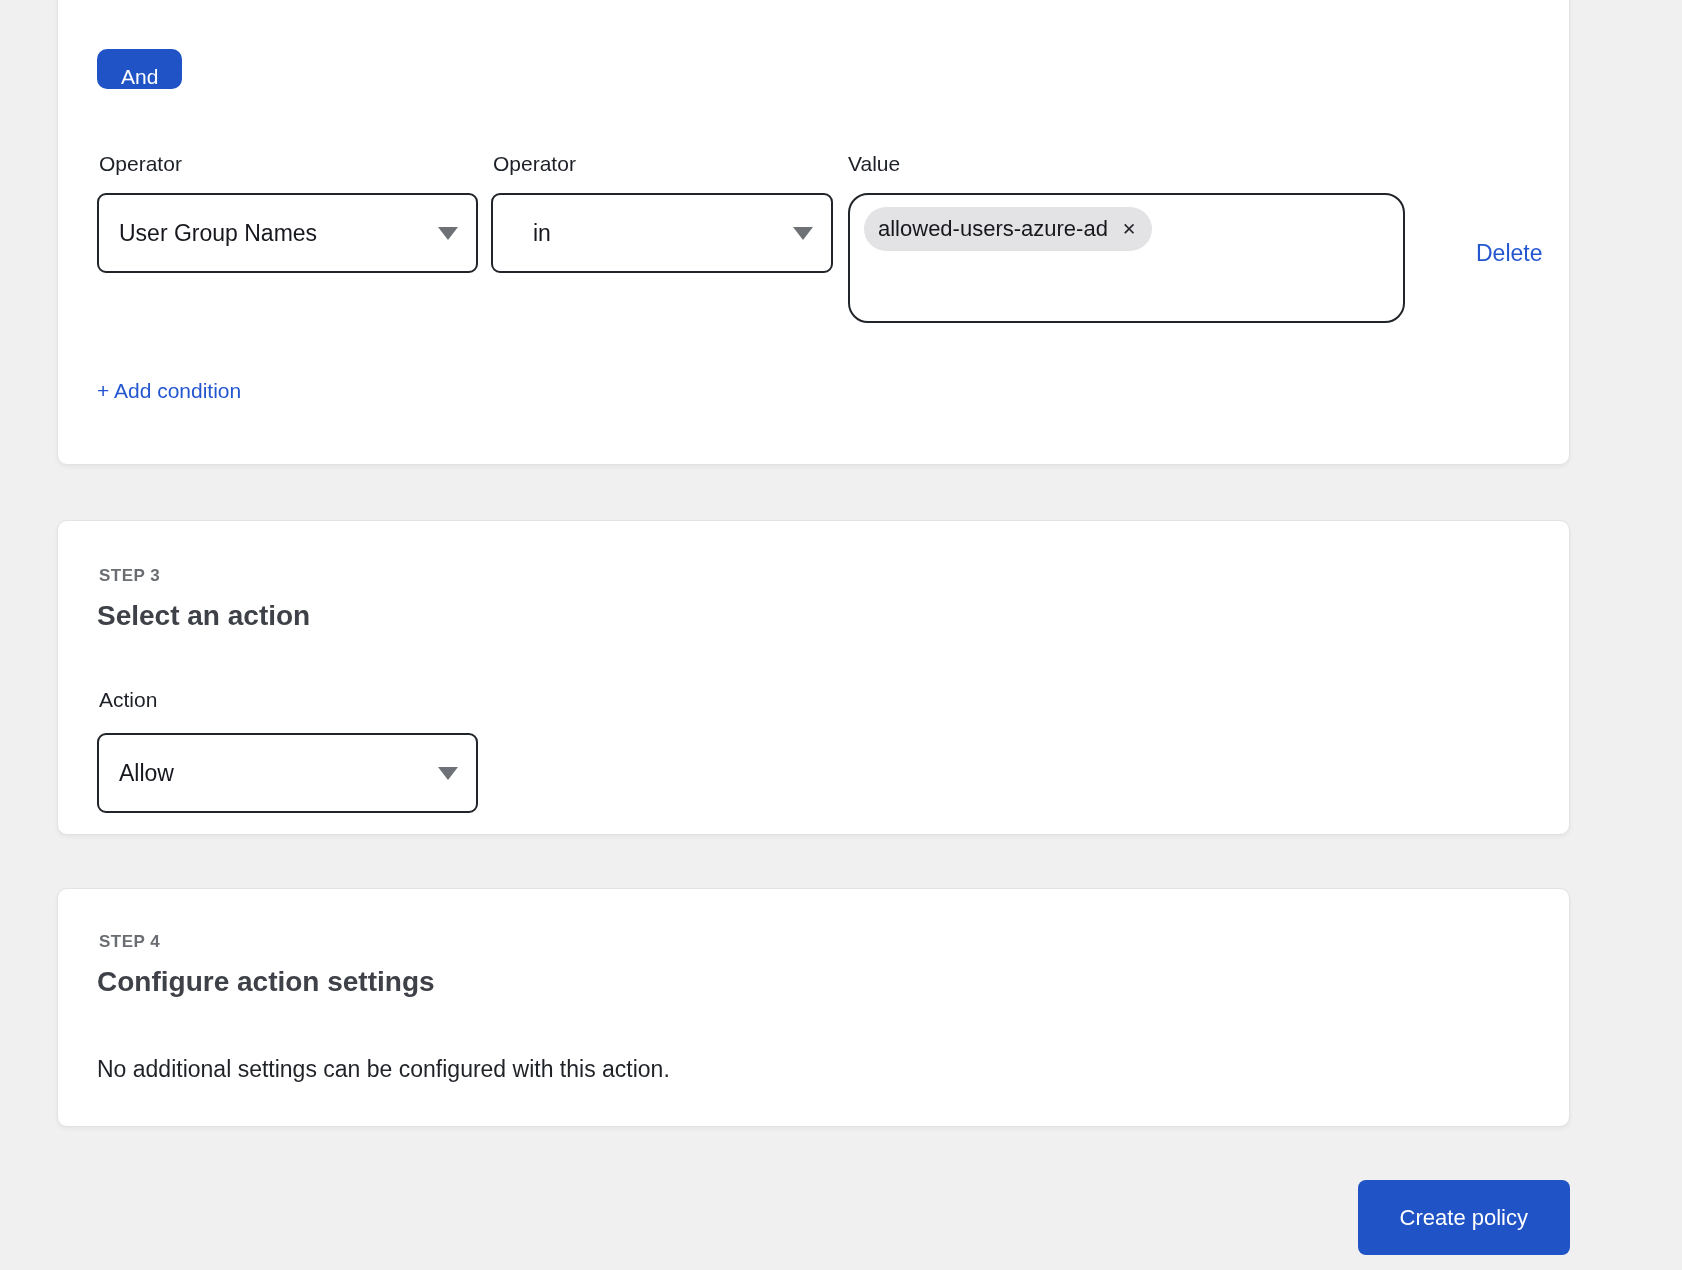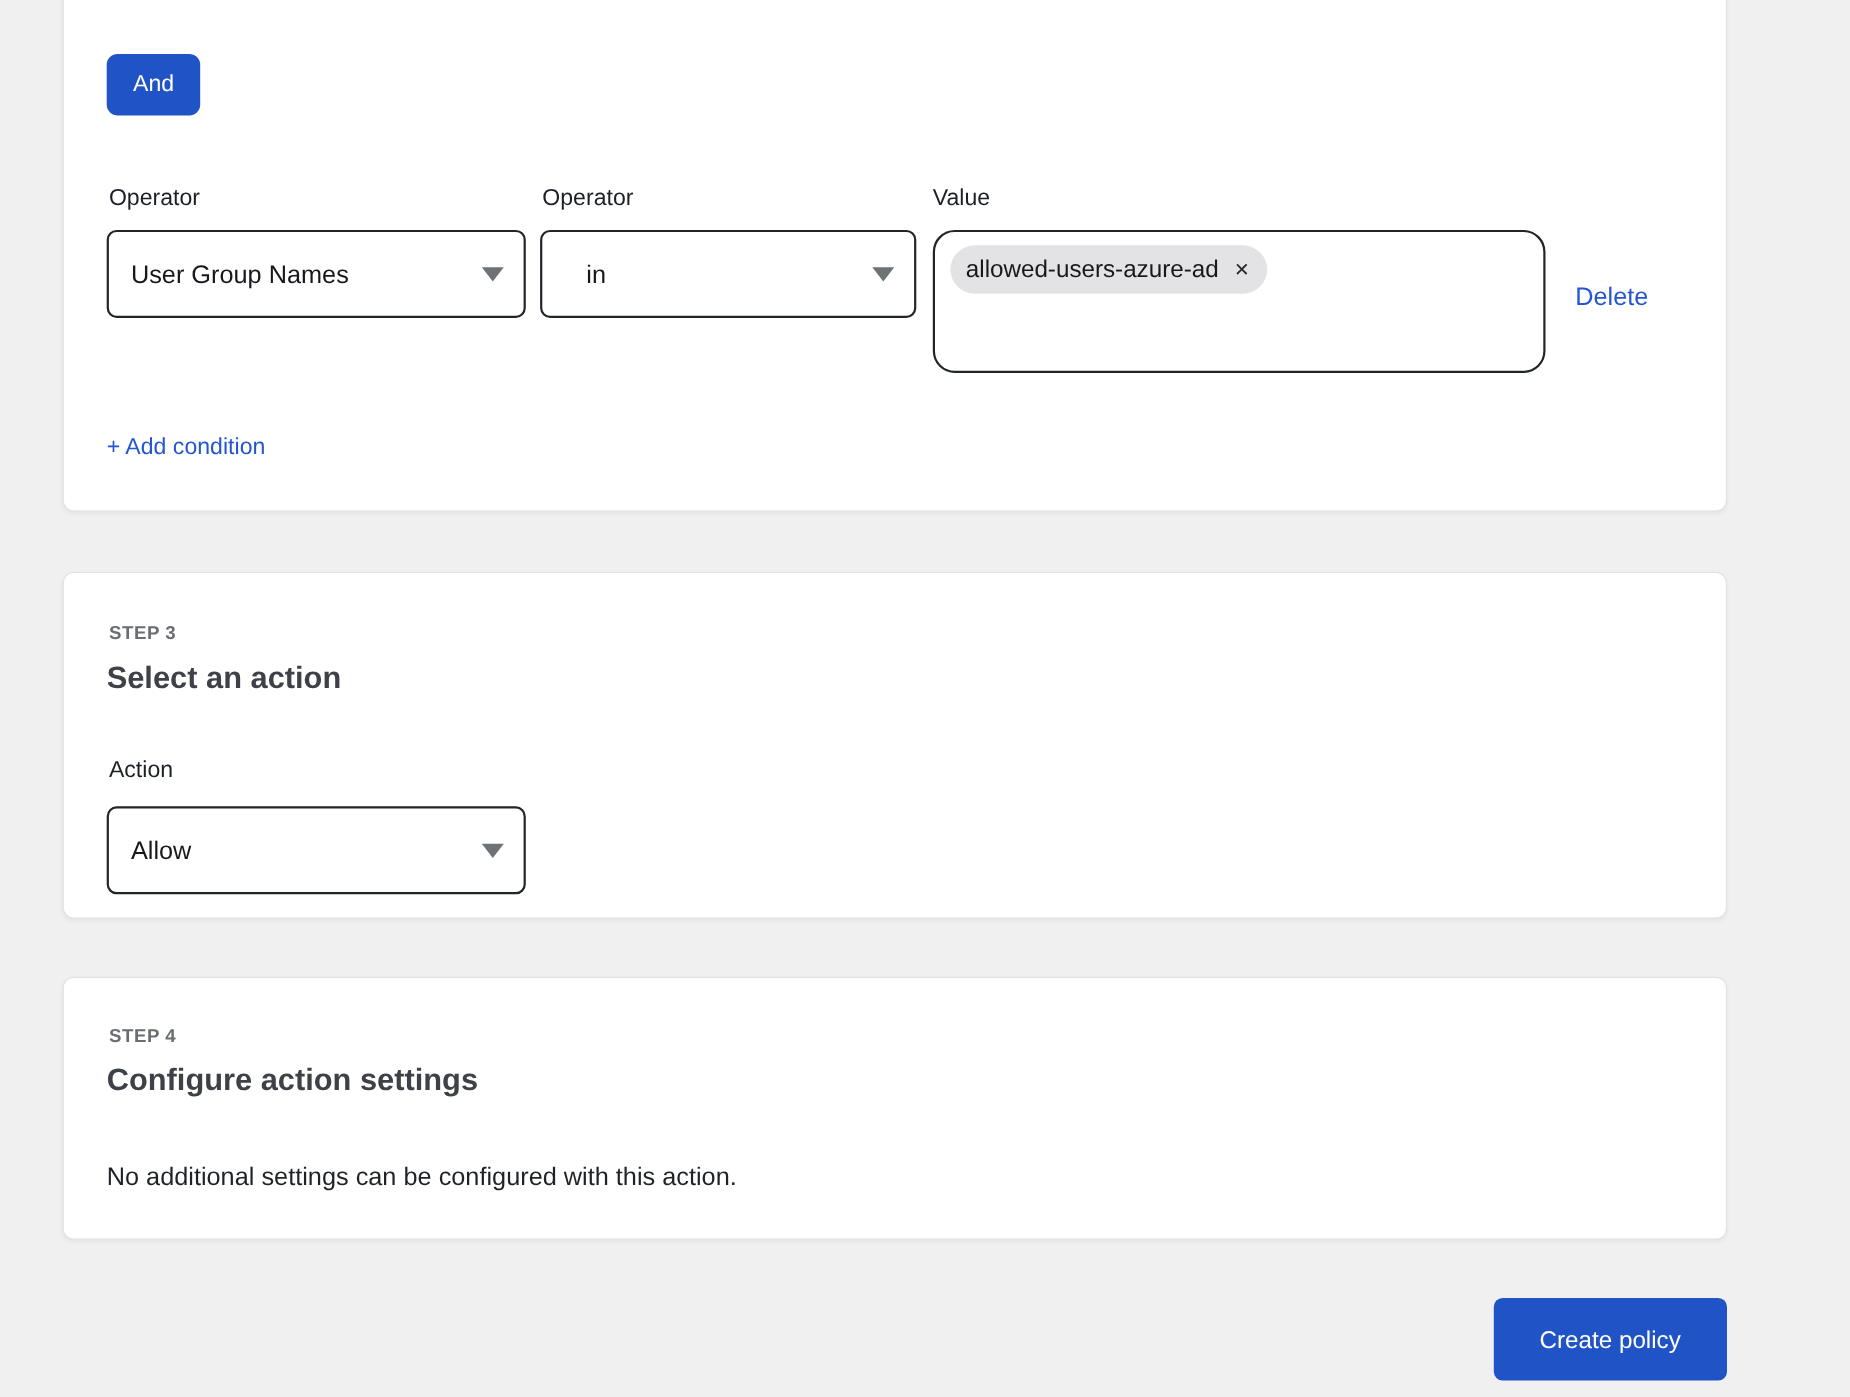--- a/index.html
+++ b/index.html
@@ -24,21 +24,21 @@
   }
   .content{margin-left:57px;width:1513px;}
   .card{
     background:var(--card-bg);
     border:1px solid var(--card-border);
     border-radius:10px;
     box-shadow:0 2px 4px rgba(0,0,0,0.05);
   }
   .card-conditions{margin-top:-30px;height:495px;padding:78px 0 0 39px;}
   .and-btn{
-    display:inline-block;height:56px;padding:0 24px;
+    display:inline-block;height:40px;padding:0 24px;
     background:var(--accent);color:#fff;border:none;border-radius:10px;
     font-family:inherit;font-size:21px;line-height:56px;cursor:pointer;
   }
   .cond-labels{display:flex;margin-top:63px;font-size:21px;line-height:24px;color:var(--text-dark);}
   .cond-labels .lab-selector{width:394px;padding-left:2px;}
   .cond-labels .lab-operator{width:357px;padding-left:2px;}
   .cond-labels .lab-value{flex:0 0 auto;}
   .cond-row{display:flex;align-items:flex-start;margin-top:17px;}
   .select{
     display:flex;align-items:center;
@@ -61,21 +61,21 @@
     display:flex;align-items:flex-start;flex-wrap:wrap;cursor:text;
   }
   .tag{
     display:inline-flex;align-items:center;height:44px;
     padding:0 16px 0 14px;margin:2px;
     background:var(--tag-bg);border-radius:22px;
     font-size:22px;color:#17181c;white-space:nowrap;
   }
   .tag-x{margin-left:14px;font-size:17px;font-weight:700;color:#26282c;cursor:pointer;line-height:1;}
   .link{color:var(--link);text-decoration:none;cursor:pointer;}
-  .delete-link{font-size:23px;line-height:28px;margin-top:46px;display:inline-block;}
+  .delete-link{font-size:23px;line-height:28px;margin-top:46px;display:inline-block;margin-left:44px;}
   .add-cond{display:inline-block;margin-top:56px;font-size:21px;line-height:24px;}
   .card-step3{margin-top:55px;height:315px;padding:44px 40px 0 39px;}
   .card-step4{margin-top:53px;height:239px;padding:42px 40px 0 39px;}
   .step-label{font-size:17px;line-height:22px;font-weight:700;letter-spacing:0.5px;color:var(--text-step);padding-left:2px;}
   .card-title{margin:12px 0 0 0;font-size:28px;line-height:34px;font-weight:700;color:var(--text-heading);}
   .field-label{margin-top:54px;font-size:21px;line-height:26px;color:var(--text-dark);padding-left:2px;}
   .card-step3 .select{margin-top:20px;}
   .body-text{margin:55px 0 0 0;font-size:23px;line-height:30px;color:#1f2227;}
   .footer{margin-top:53px;display:flex;justify-content:flex-end;}
   .primary-btn{

